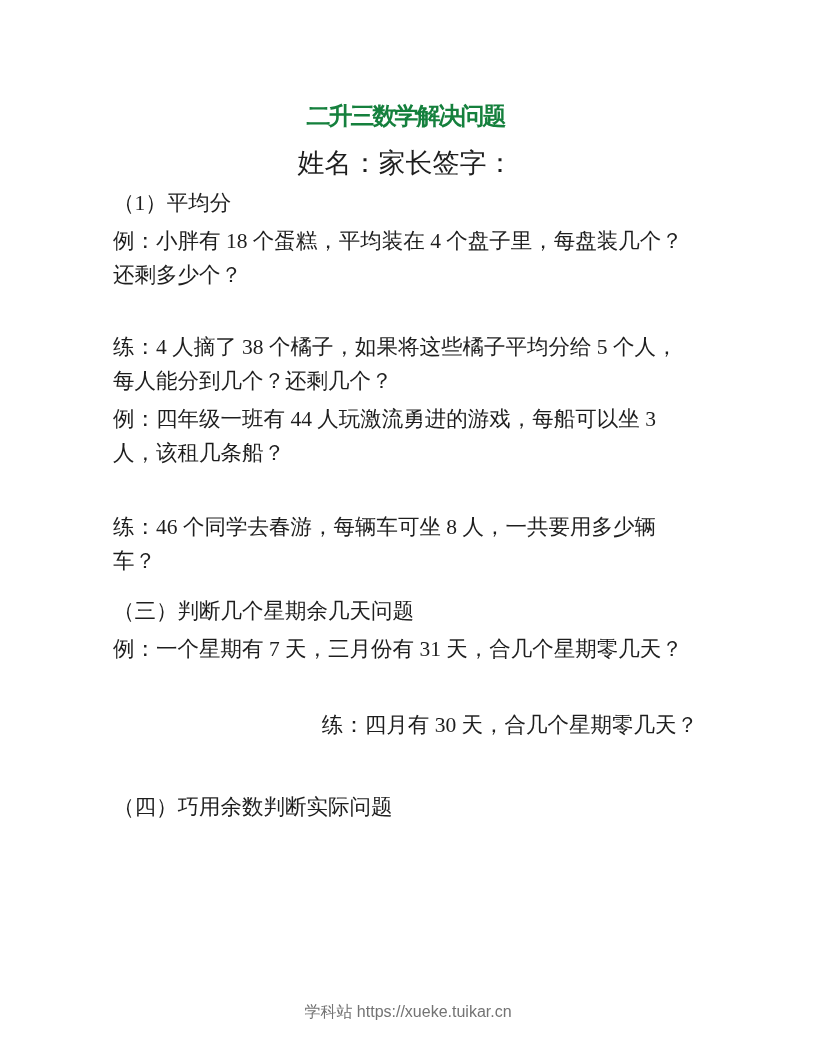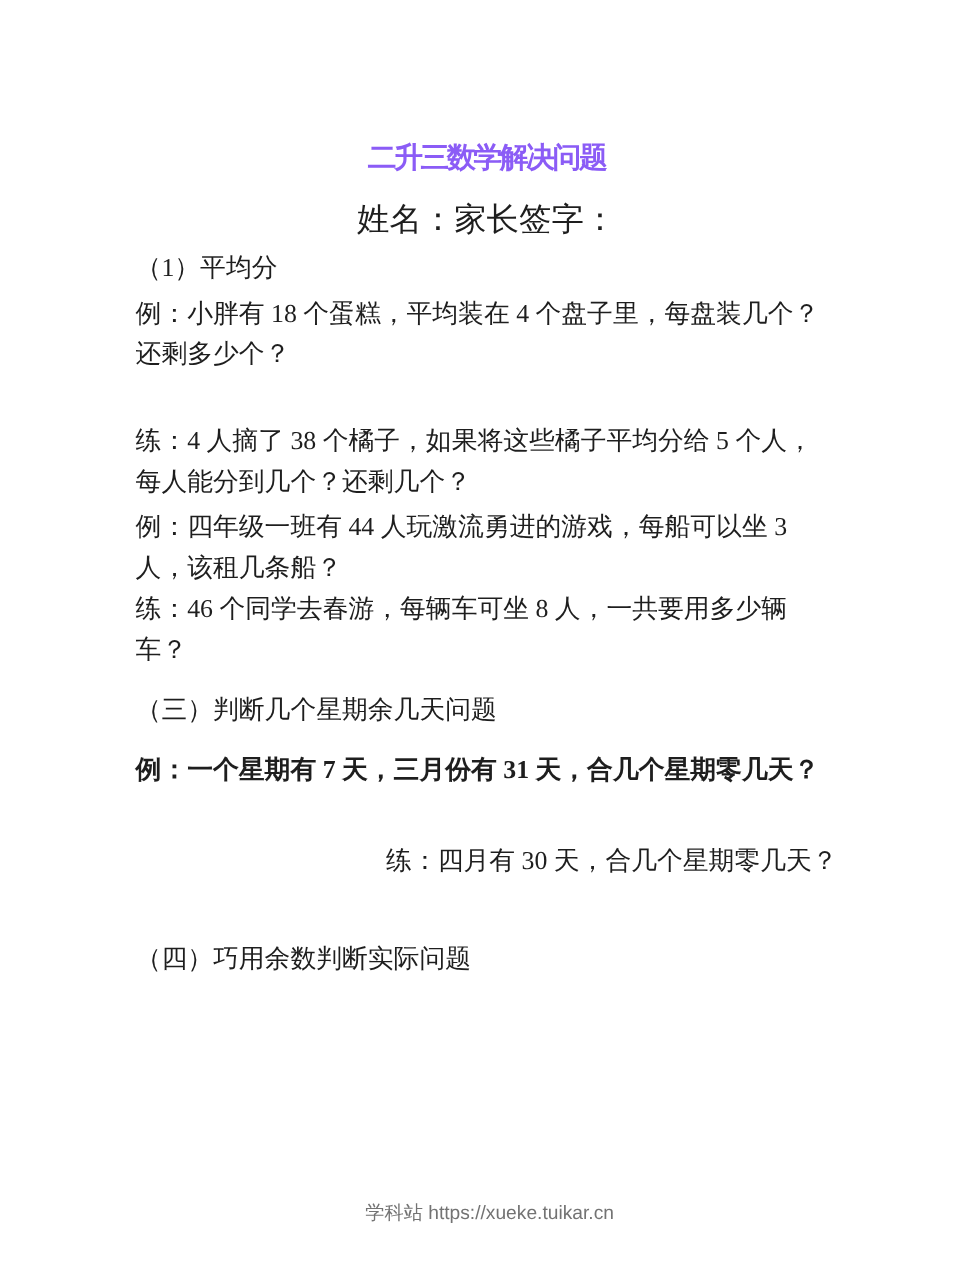--- a/index.html
+++ b/index.html
@@ -13,27 +13,27 @@
     height: 1056px;
     background: #ffffff;
     overflow: hidden;
     font-family: "Liberation Serif", "DejaVu Serif", serif;
     color: #1e1e1e;
   }
   .content {
     padding: 98px 118px 0 113px; 
   }
   .doc-title {
-    margin: 16px;
+    margin: 0;
     font-size: 24px;
     line-height: 36px;
     font-weight: bold;
     letter-spacing: -2px;
     text-align: center;
-    color: #8b5cf6;
+    color: #15803d;
   }
   .subtitle {
     margin: 12px 0 0 0;
     font-size: 27px;
     line-height: 34px;
     text-align: center;
   }
   p.heading, p.para {
     margin: 0;
     font-size: 21.5px;
@@ -41,23 +41,23 @@
     text-align: left;
     word-break: normal;
     overflow-wrap: break-word;
   }
   
   .s1 .heading { margin-top: 6px; }
   .s1 .ex      { margin-top: 4px; }
   .s1 .pr      { margin-top: 38px; }
   .s2 .heading { margin-top: 42px; }
   .s2 .ex      { margin-top: 4px; }
-  .s2 .pr      { }
+  .s2 .pr      { margin-top: 40px; }
   .s3 .heading { margin-top: 16px; }
-  .s3 .ex      { margin-top: 16px; font-weight: bold; }
+  .s3 .ex      { margin-top: 4px; }
   .s3 .pr      { margin-top: 42px; text-align: right; }
   .s4 .heading { margin-top: 48px; }
   .footer {
     position: absolute;
     left: 0;
     right: 0;
     top: 1000px;
     margin: 0;
     text-align: center;
     font-family: "Liberation Sans", "DejaVu Sans", sans-serif;

